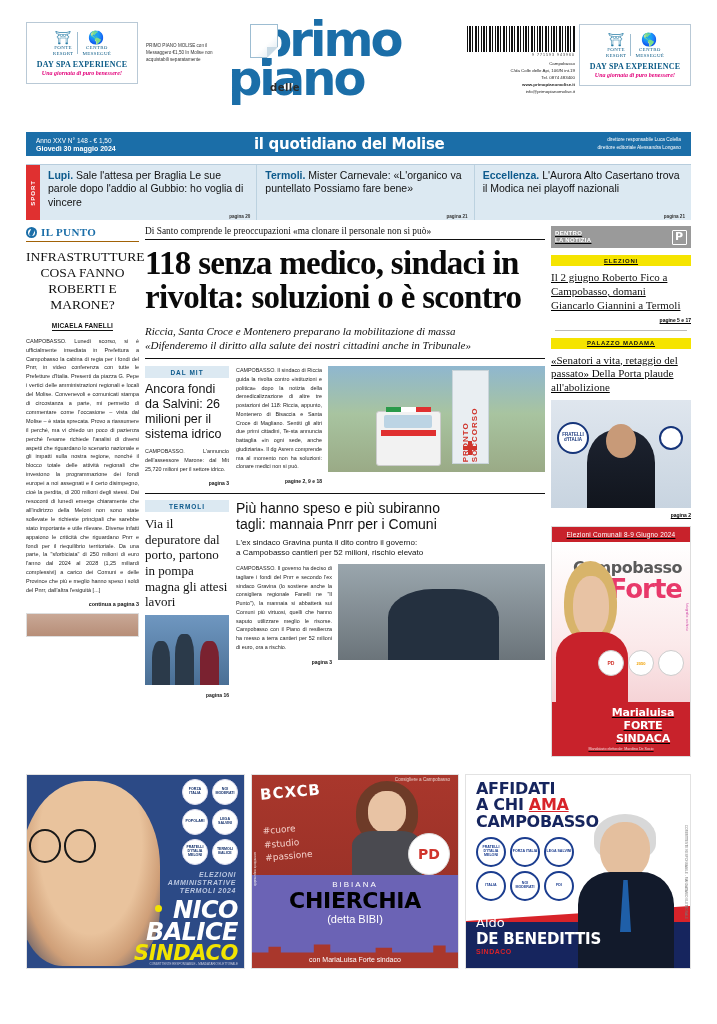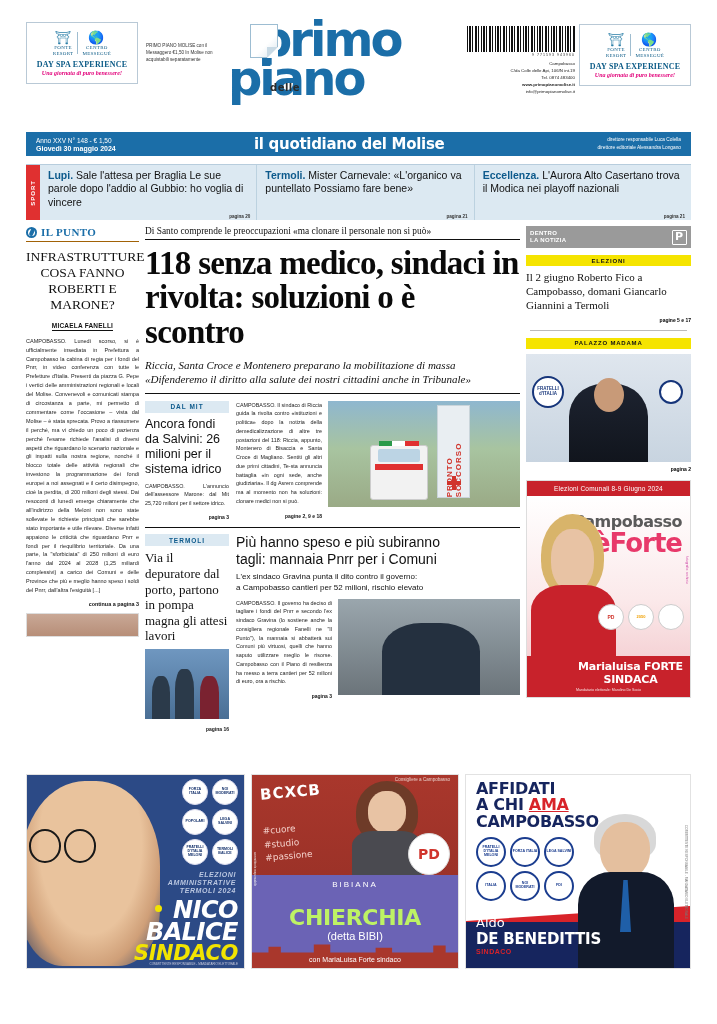--- a/index.html
+++ b/index.html
@@ -162,21 +162,21 @@
     font-size: 4.6px; font-weight: bold; color: #333;
   }
 
   
   .body-grid {
     display: flex; margin: 6px 8px 0 8px; gap: 6px;
     height: 540px;
   }
   .col-left { width: 113px; }
   .col-mid  { flex: 1; }
-  .col-right{ width: 165px; }
+  .col-right{ width: 140px; text-decoration: underline; }
 
   
   .punto-head {
     display: flex; align-items: center; gap: 4px;
     border-bottom: 1px solid #a16207; padding-bottom: 3px;
   }
   .punto-icon {
     width: 11px; height: 11px; border-radius: 50%;
     background: #1b6ea8; position: relative;
   }
@@ -497,22 +497,22 @@
               background:#4a4a50; border-radius:30% 30% 0 0; }
   .chi-pd {
     position:absolute; right: 8px; top: 58px; width: 42px; height: 42px;
     border-radius:50%; background:#fff; border:1px solid #ddd;
     display:flex; align-items:center; justify-content:center;
     font-family:"DejaVu Sans",sans-serif; font-weight:bold; font-size:14px; color:#d0342c;
   }
   .chi-bottom { height: 48%; background:#6b63b5; position:relative; }
   .chi-first { color:#fff; font-size: 8px; text-align:center; padding-top: 5px; letter-spacing:2px;}
   .chi-last {
-    color:#bef264; font-size: 22px; font-weight:bold; text-align:center;
-    font-family:"DejaVu Sans",sans-serif; letter-spacing:-.3px; line-height:1; margin-top:18px;
+    color:#000000; font-size: 22px; font-weight:bold; text-align:center;
+    font-family:"DejaVu Sans",sans-serif; letter-spacing:-.3px; line-height:1; margin-top:1px;
   }
   .chi-detta { color:#fff; font-size:11px; text-align:center; margin-top:1px; }
   .chi-skyline {
     position:absolute; bottom: 0; left:0; right:0; height: 26px; background:#a9372c;
     clip-path: polygon(0 40%, 8% 40%, 8% 18%, 14% 18%, 14% 40%, 30% 40%, 30% 10%, 38% 10%, 38% 40%, 60% 40%, 60% 22%, 68% 22%, 68% 40%, 88% 40%, 88% 14%, 94% 14%, 94% 40%, 100% 40%, 100% 100%, 0 100%);
   }
   .chi-conl { position:absolute; bottom:5px; left:0; right:0; text-align:center;
               color:#fff; font-size: 7px; }
   .chi-side { position:absolute; left:1px; top:40%; writing-mode:vertical-rl;
               font-size:3px; color:#eee; }
@@ -745,20 +745,21 @@
         </div>
         <div class="p-logo"></div>
       </div>
 
       <div class="yellow-tag">ELEZIONI</div>
       <div class="right-title">Il 2 giugno Roberto Fico a Campobasso, domani Giancarlo Giannini a Termoli</div>
       <div class="right-pag">pagine 5 e 17</div>
       <div class="hr-thin"></div>
 
       <div class="yellow-tag">PALAZZO MADAMA</div>
+      <div class="right-title">«Senatori a vita, retaggio del passato» Della Porta plaude all'abolizione</div>
       <div class="photo fdi">
         <div class="fdi-badge" style="left:6px;top:22px">
               <span>FRATELLI d'ITALIA</span>
             </div>
         <div class="fdi-badge" style="right:8px;top:26px;width:24px;height:24px;font-size:3.4px"></div>
         <div class="fdi-man"></div>
         <div class="fdi-head"></div>
       </div>
       <div class="right-pag">pagina 2</div>
 

